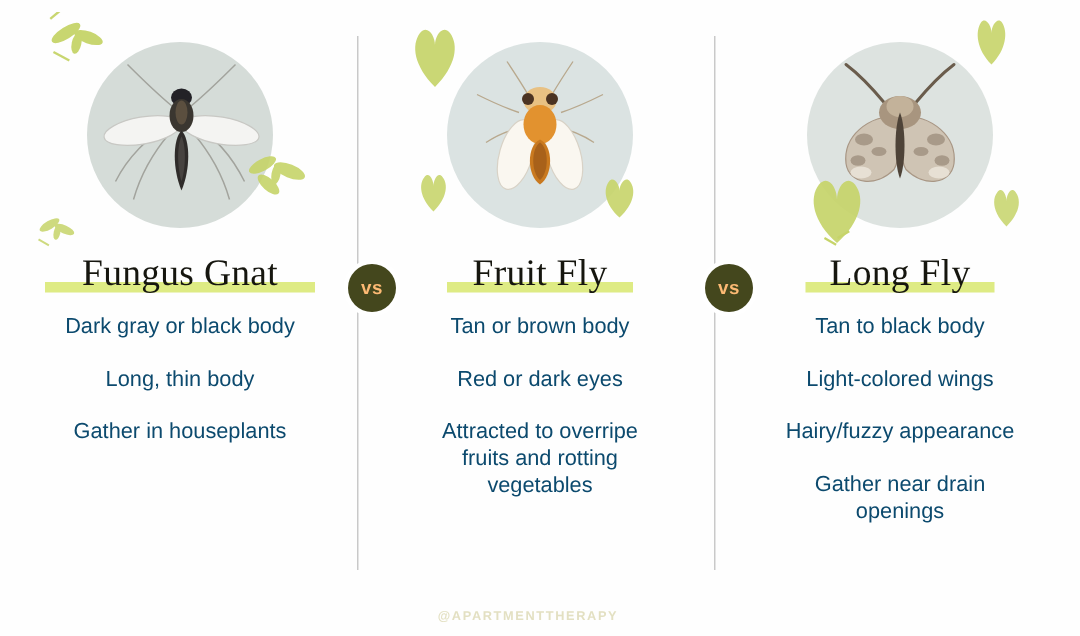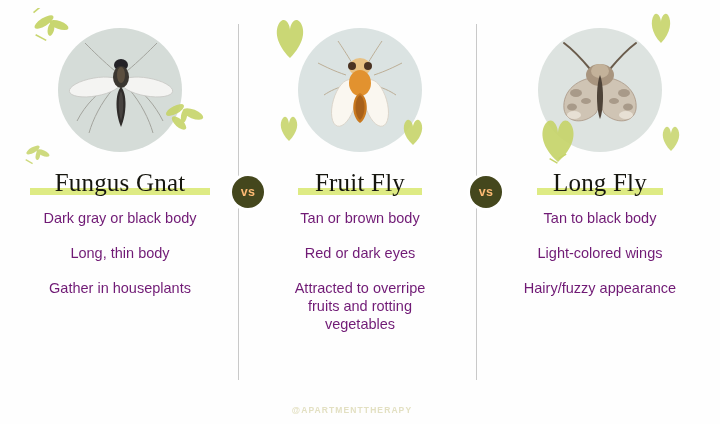--- a/index.html
+++ b/index.html
@@ -127,21 +127,21 @@
     display: flex;
     flex-direction: column;
     align-items: center;
     padding: 0 10px;
     box-sizing: border-box;
   }
   .feature {
     font-family: "Liberation Sans", sans-serif;
     font-size: 14.5px;
     line-height: 18px;
-    color: #701a75;
+    color: #0c4a6e;
     text-align: center;
     margin-bottom: 17px;
     max-width: 205px;
   }
 
   
   .watermark {
     position: absolute;
     left: 0;
     right: 16px;
@@ -346,19 +346,20 @@
 
       <div class="title-block">
         <span class="title-hl" style="width:126px;"></span>
         <span class="title-text">Long Fly</span>
       </div>
 
       <div class="features">
         <div class="feature">Tan to black body</div>
         <div class="feature">Light-colored wings</div>
         <div class="feature">Hairy/fuzzy appearance</div>
+        <div class="feature" style="max-width:150px;">Gather near drain openings</div>
       </div>
     </div>
 
   </div>
 
   <div class="watermark">@APARTMENTTHERAPY</div>
 </div>
 
 </body></html>

